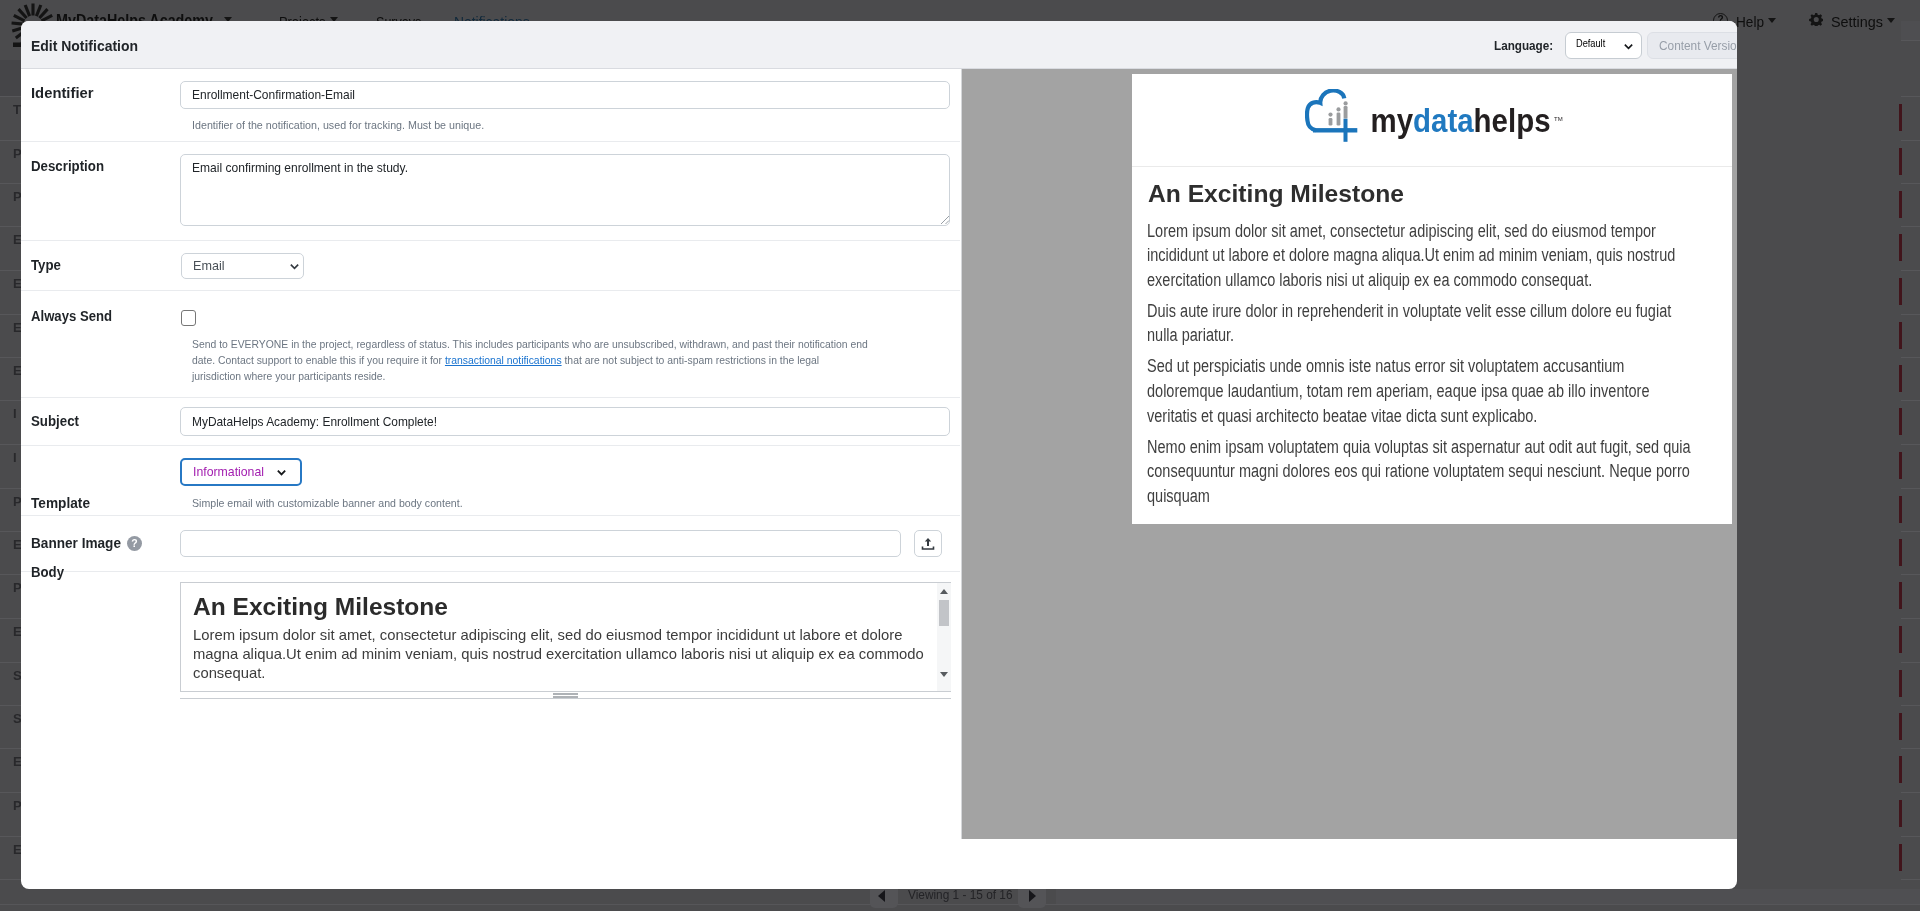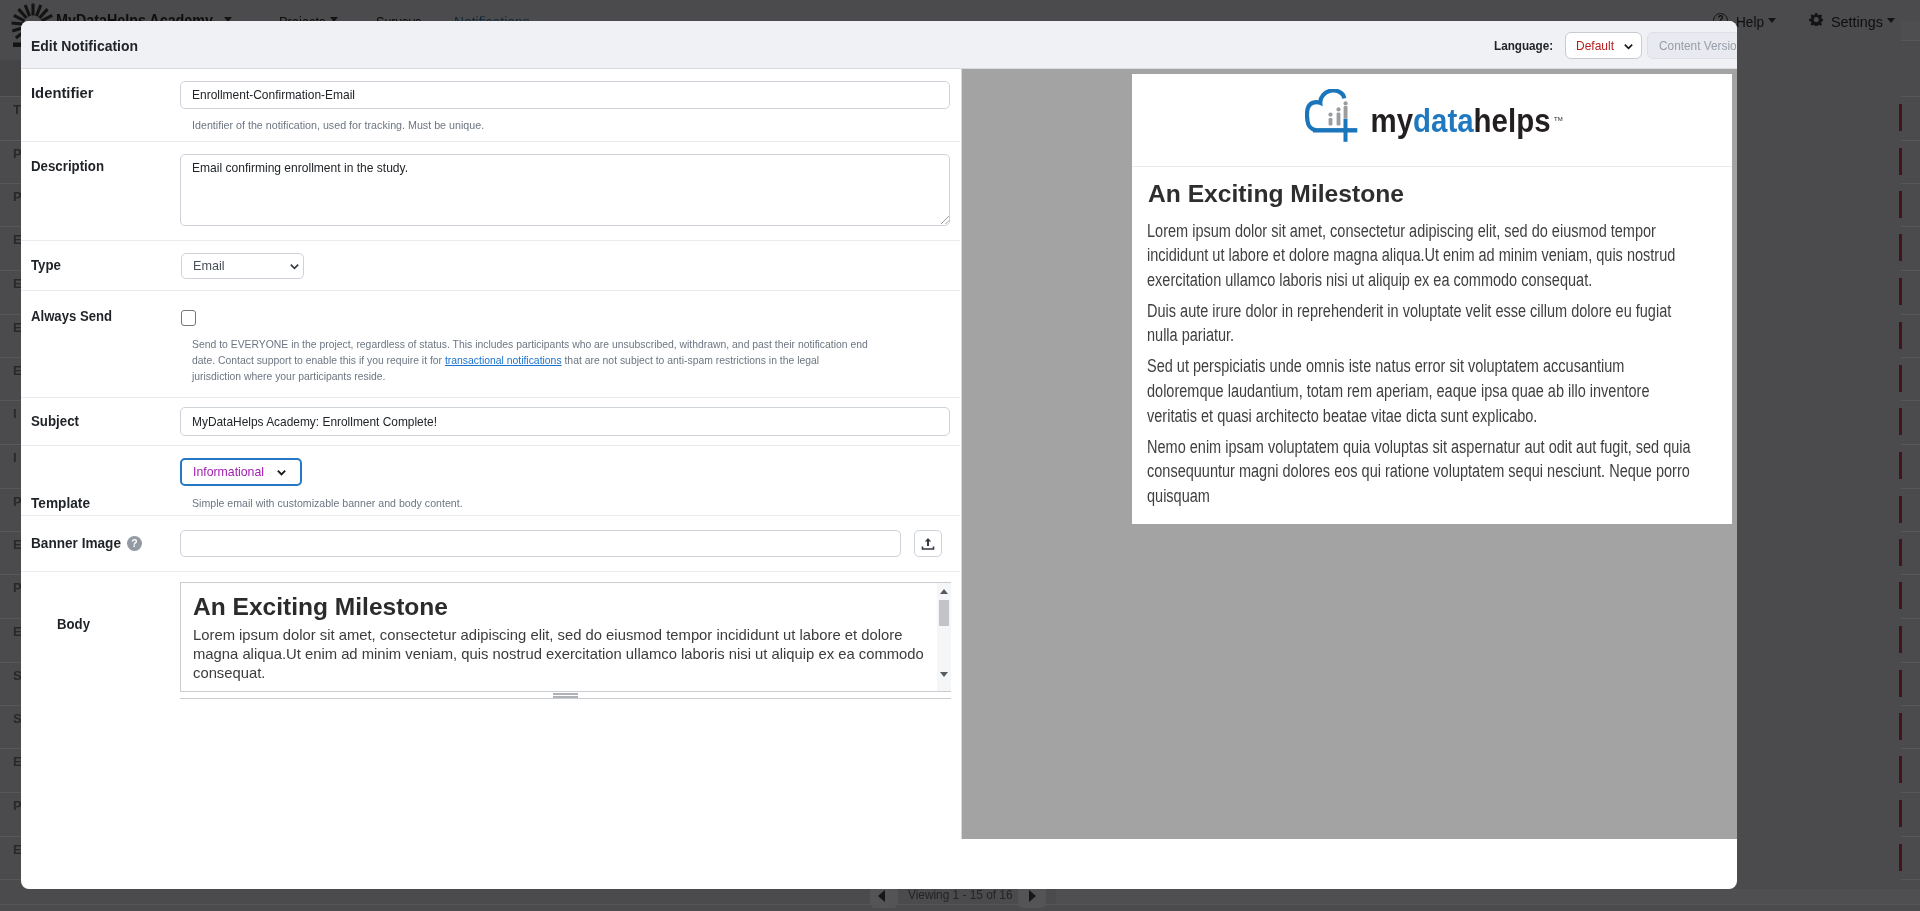--- a/index.html
+++ b/index.html
@@ -154,21 +154,21 @@
   <div class="abs" style="left:878px;top:6px;width:0;height:0;border-top:6px solid transparent;border-bottom:6px solid transparent;border-right:7px solid #16161a;"></div>
   <div class="abs" style="left:908px;top:3px;font-size:13.5px;color:#232326;"><span id="pagertext" style="display:inline-block;transform-origin:0 50%;transform:scaleX(0.8775);white-space:nowrap;">Viewing 1 - 15 of 16</span></div>
   <div class="abs" style="left:1018px;top:0;width:28px;height:24px;background:#545457;border-radius:5px;"></div>
   <div class="abs" style="left:1029px;top:6px;width:0;height:0;border-top:6px solid transparent;border-bottom:6px solid transparent;border-left:7px solid #16161a;"></div>
 </div>
 <div id="modal">
 <div id="mhead">
   <div class="abs" style="left:10px;top:16px;font-size:15px;font-weight:bold;color:#212529;"><span id="editnotif" style="display:inline-block;transform-origin:0 50%;transform:scaleX(0.9304);white-space:nowrap;">Edit Notification</span></div>
   <div class="abs" style="left:1473px;top:17px;font-size:13px;font-weight:bold;color:#212529;"><span id="langlbl" style="display:inline-block;transform-origin:0 50%;transform:scaleX(0.9003);white-space:nowrap;">Language:</span></div>
   <div class="abs" style="left:1544px;top:10.5px;width:77px;height:27px;background:#fff;border:1px solid #c6ccd2;border-radius:6px;">
-    <span style="position:absolute;left:10px;top:5px;font-size:13px;color:#b91c1c;"><span id="defsel" style="display:inline-block;transform-origin:0 50%;transform:scaleX(0.9223);white-space:nowrap;">Default</span></span>
+    <span style="position:absolute;left:10px;top:5px;font-size:10px;color:#000000;"><span id="defsel" style="display:inline-block;transform-origin:0 50%;transform:scaleX(0.9223);white-space:nowrap;">Default</span></span>
     <svg style="position:absolute;right:7px;top:8px;" width="11" height="11" viewBox="0 0 12 12">
           <path d="M2 4 L6 8 L10 4" fill="none" stroke="#16181b" stroke-width="1.8"></path>
         </svg>
   </div>
   <div class="abs" style="left:1626px;top:10.5px;width:197px;height:27px;background:#e8eaef;border:1px solid #dcdfe5;border-radius:6px;">
     <span style="position:absolute;left:11px;top:6px;font-size:12.5px;color:#979ea8;"><span id="cver" style="display:inline-block;transform-origin:0 50%;transform:scaleX(0.9477);white-space:nowrap;">Content Version: <b style="color:#767d88;">1</b> &nbsp;(Published)</span></span>
     <span class="caret" style="position:absolute;right:9px;top:11px;border-top-color:#8a919b;"></span>
   </div>
   <div class="abs" style="left:1838px;top:9.5px;width:31px;height:29px;background:#f6f7f9;border:1px solid #e2e4e9;border-radius:7px;">
     <svg style="position:absolute;left:10px;top:9.5px;" width="10" height="10" viewBox="0 0 10 10">
@@ -223,21 +223,21 @@
   <div class="flabel" style="top:466px;"><span id="lbl_ban" style="display:inline-block;transform-origin:0 50%;transform:scaleX(0.9384);white-space:nowrap;">Banner Image</span></div>
   <div class="abs" style="left:106px;top:467px;width:15px;height:15px;background:#949aa3;border-radius:50%;color:#fff;font-size:10.5px;font-weight:bold;text-align:center;line-height:15px;">?</div>
   <div class="inp" style="top:461px;width:721px;height:27px;"></div>
   <div class="abs" style="left:892.5px;top:461px;width:28px;height:27px;background:#fff;border:1px solid #cdd3d9;border-radius:5px;">
     <svg style="position:absolute;left:6px;top:6px;" width="14" height="14" viewBox="0 0 14 14">
           <path d="M7 1 L10.2 4.6 L8 4.6 L8 9 L6 9 L6 4.6 L3.8 4.6 Z" fill="#343a40"></path>
           <path d="M1.5 9.5 L1.5 12 L12.5 12 L12.5 9.5" fill="none" stroke="#343a40" stroke-width="1.6"></path>
         </svg>
   </div>
 
-  <div class="flabel" style="top:547px;margin-left:26px;"><span id="lbl_body" style="display:inline-block;transform-origin:0 50%;transform:scaleX(0.9103);white-space:nowrap;">Body</span></div>
+  <div class="flabel" style="top:495px;"><span id="lbl_body" style="display:inline-block;transform-origin:0 50%;transform:scaleX(0.9103);white-space:nowrap;">Body</span></div>
   <div class="abs" style="left:159px;top:512.5px;width:771px;height:110px;background:#fff;border:1px solid #c9cdd2;"></div>
   <div class="abs" style="left:172px;top:523.5px;font-size:24.5px;font-weight:bold;color:#2b2b2b;white-space:nowrap;"><span id="ed_h1" style="display:inline-block;transform-origin:0 50%;transform:scaleX(1.0017);white-space:nowrap;">An Exciting Milestone</span></div>
   <div class="abs" style="left:172px;top:556.5px;font-size:14.5px;line-height:19.3px;color:#3c3c3c;white-space:nowrap;"><span id="ed_para" style="display:inline-block;transform-origin:0 50%;transform:scaleX(1.0211);white-space:nowrap;">Lorem ipsum dolor sit amet, consectetur adipiscing elit, sed do eiusmod tempor incididunt ut labore et dolore<br>magna aliqua.Ut enim ad minim veniam, quis nostrud exercitation ullamco laboris nisi ut aliquip ex ea commodo<br>consequat.</span></div>
   <div class="abs" style="left:916px;top:513.5px;width:13.5px;height:108px;background:#f5f6f7;"></div>
   <div class="abs" style="left:919px;top:520px;width:0;height:0;border-left:4px solid transparent;border-right:4px solid transparent;border-bottom:5px solid #575b5f;"></div>
   <div class="abs" style="left:917.5px;top:531px;width:10.5px;height:26px;background:#c2c4c8;"></div>
   <div class="abs" style="left:919px;top:603px;width:0;height:0;border-left:4px solid transparent;border-right:4px solid transparent;border-top:5px solid #575b5f;"></div>
   <div class="abs" style="left:159px;top:628.5px;width:771px;height:1px;background:#c9cdd2;"></div>
   <div class="abs" style="left:532px;top:624px;width:25px;height:1.5px;background:#aeb2b6;"></div>
   <div class="abs" style="left:532px;top:627px;width:25px;height:1.5px;background:#aeb2b6;"></div>

